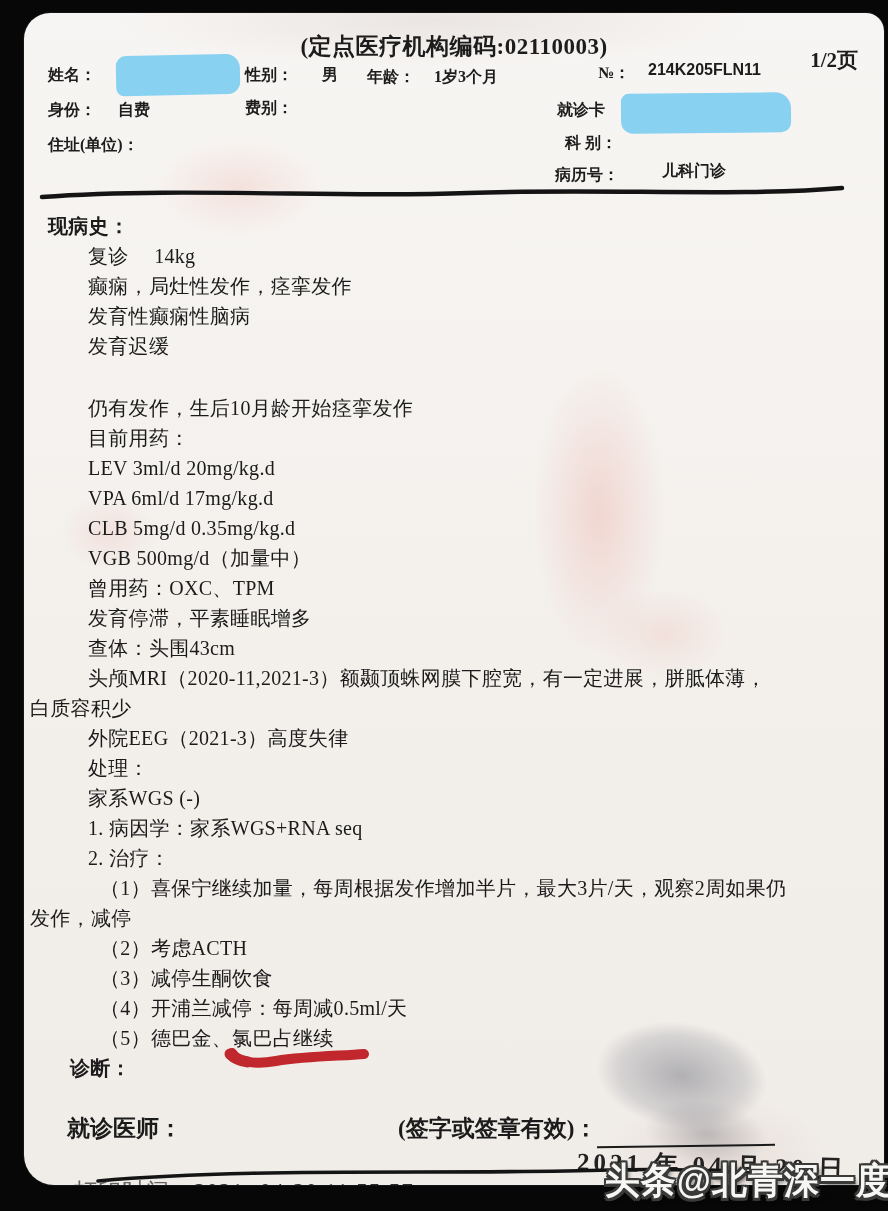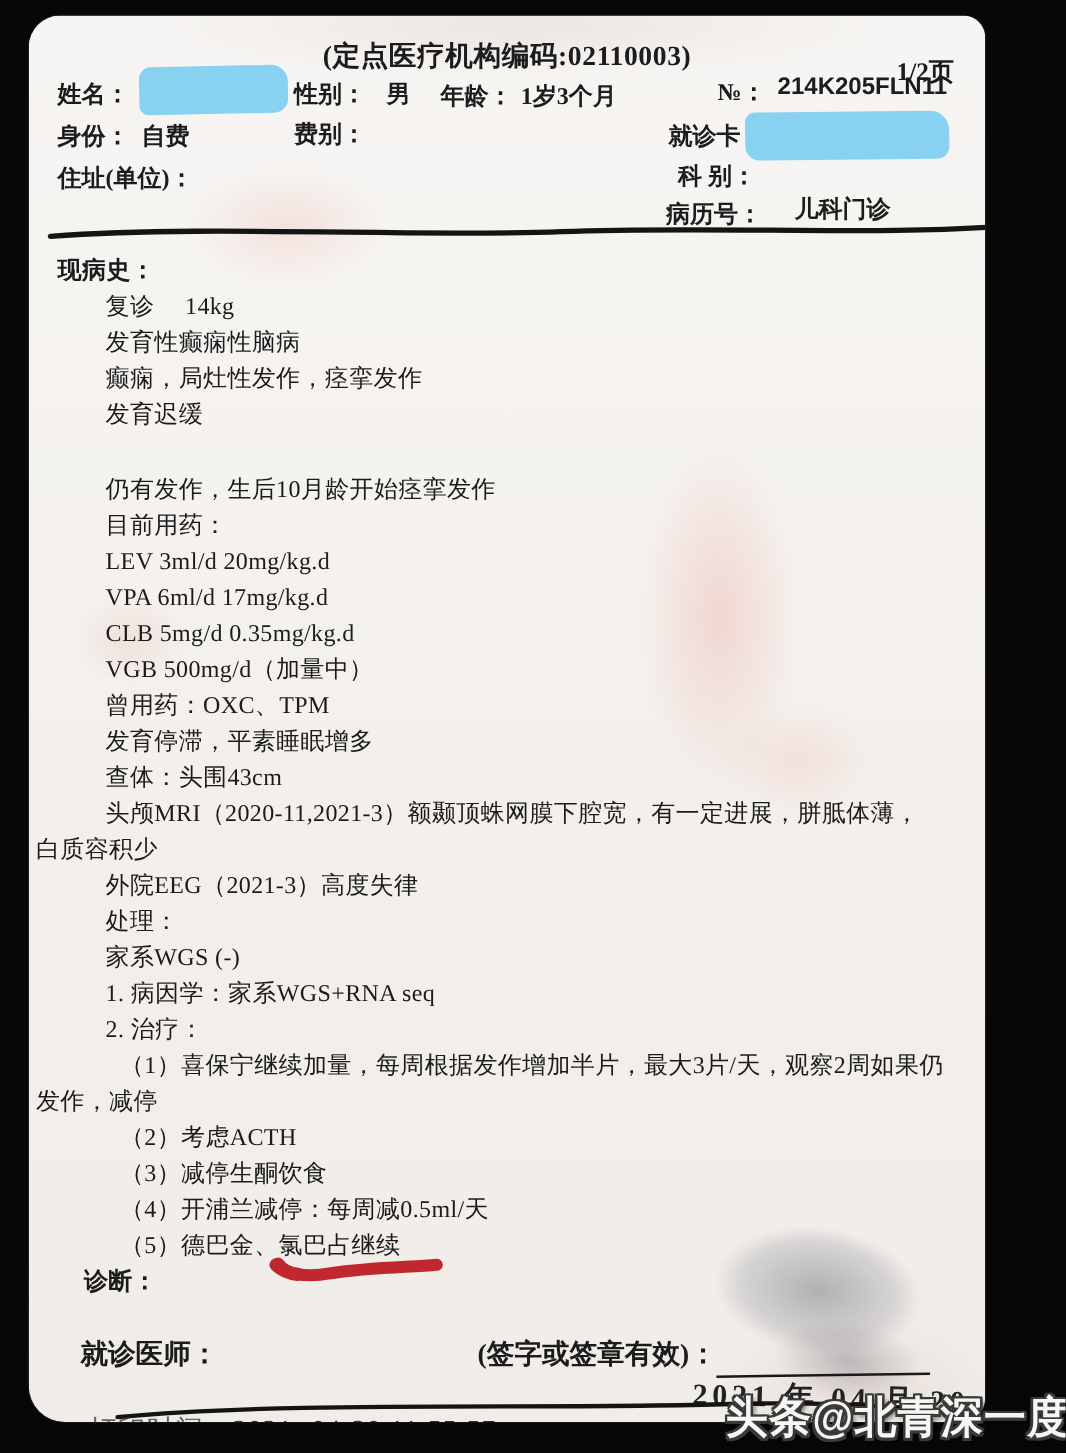--- a/index.html
+++ b/index.html
@@ -3,38 +3,38 @@
 <meta charset="utf-8">
 <style>
   html,body{margin:0;padding:0;}
   body{
     width:888px;height:1211px;position:relative;overflow:hidden;
     background:#070707;
     font-family:"Liberation Serif","DejaVu Serif",serif;
   }
   
   .paper{
-    position:absolute;left:24px;top:13px;width:797px;height:1172px;
+    position:absolute;left:24px;top:13px;width:860px;height:1172px;
     border-radius:26px 18px 20px 30px;
     background:
       radial-gradient(ellipse 95px 210px at 575px 500px, rgba(234,152,142,.30), transparent 70%),
       radial-gradient(ellipse 120px 70px at 215px 175px, rgba(238,172,160,.26), transparent 70%),
       radial-gradient(ellipse 70px 55px at 85px 520px, rgba(232,162,150,.20), transparent 70%),
       radial-gradient(ellipse 95px 65px at 640px 620px, rgba(236,166,156,.22), transparent 70%),
       radial-gradient(ellipse 160px 90px at 690px 1145px, rgba(190,150,135,.16), transparent 72%),
       radial-gradient(ellipse 420px 60px at 410px 8px, rgba(210,200,195,.35), transparent 75%),
       linear-gradient(180deg,#f7f5f3 0%,#f3f0ec 55%,#f0ece8 100%);
     overflow:hidden;
     box-shadow:0 0 0 1px rgba(255,255,255,.06);
   }
   
   .hdr-abs{position:absolute;white-space:nowrap;color:#1c1c1c;}
   .inst-code{left:0;right:0;top:18px;text-align:center;font-size:23px;font-weight:600;letter-spacing:.5px;}
   .page-ind{right:26px;top:33px;font-size:21px;font-weight:600;}
-  .h-row{font-size:20px;font-weight:600;}
+  .h-row{font-size:16px;font-weight:600;}
   .redact{
     position:absolute;background:#7ecdf0;opacity:.92;
   }
   .redact.name{left:92px;top:42px;width:124px;height:40px;border-radius:10px 14px 12px 8px;transform:rotate(-1.2deg);}
   .redact.card{left:597px;top:80px;width:170px;height:40px;border-radius:8px 16px 10px 12px;transform:rotate(-.6deg);}
   .rule-svg{position:absolute;left:14px;top:166px;width:808px;height:26px;}
   
   .record{
     position:absolute;left:0;top:198px;right:0;color:#1b1b1b;
     font-size:20px;font-weight:500;letter-spacing:.3px;
@@ -105,22 +105,22 @@
 
   <div class="hdr-abs h-row" style="left:531px;top:152px;">病历号：</div>
 
   <svg class="rule-svg" viewBox="0 0 808 26" preserveAspectRatio="none">
     <path d="M4,18 C 140,8 300,19 430,14 C 560,9 700,18 804,9" stroke="#141414" stroke-width="4.4" fill="none" stroke-linecap="round"></path>
   </svg>
 
   <div class="record">
     <div class="ln l0">现病史：</div>
     <div class="ln l1">复诊　 14kg</div>
+    <div class="ln l1">癫痫，局灶性发作，痉挛发作</div>
     <div class="ln l1">发育性癫痫性脑病</div>
-    <div class="ln l1">癫痫，局灶性发作，痉挛发作</div>
     <div class="ln l1">发育迟缓</div>
     <div class="ln l1 gap">仍有发作，生后10月龄开始痉挛发作</div>
     <div class="ln l1">目前用药：</div>
     <div class="ln l1">LEV  3ml/d 20mg/kg.d</div>
     <div class="ln l1">VPA  6ml/d  17mg/kg.d</div>
     <div class="ln l1">CLB 5mg/d 0.35mg/kg.d</div>
     <div class="ln l1">VGB 500mg/d（加量中）</div>
     <div class="ln l1">曾用药：OXC、TPM</div>
     <div class="ln l1">发育停滞，平素睡眠增多</div>
     <div class="ln l1">查体：头围43cm</div>

